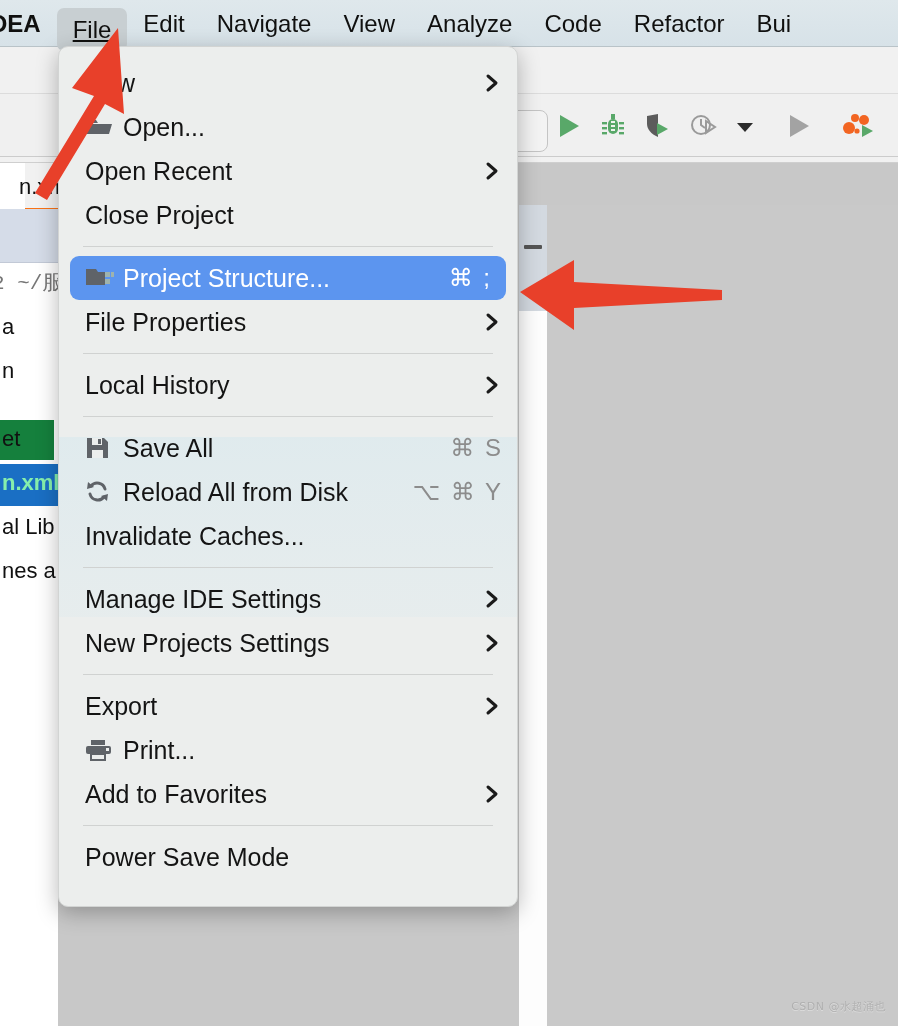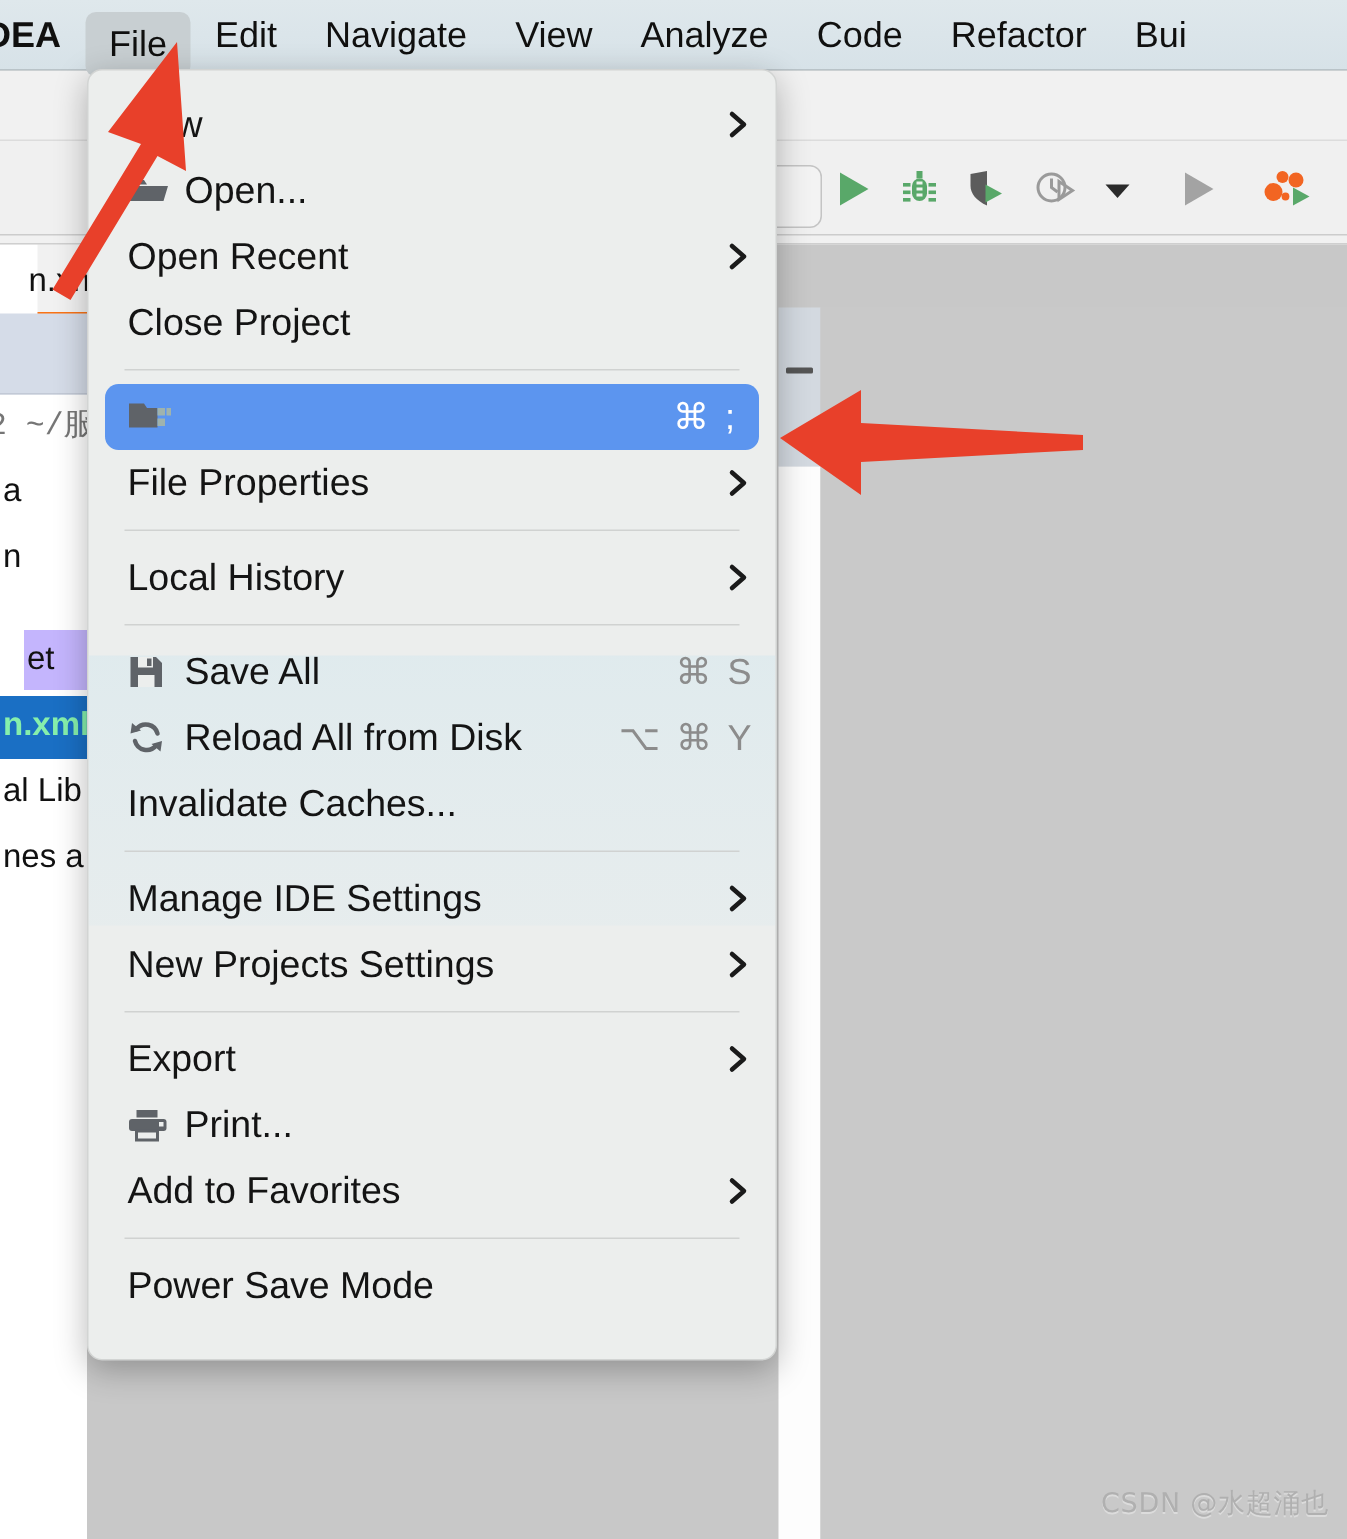--- a/index.html
+++ b/index.html
@@ -20,21 +20,21 @@
     border-bottom:1px solid #b9c3c8;
     display:flex;align-items:center;
     box-sizing:border-box;
   }
   .mb-item{
     font-size:24px;color:#10100f;padding:0 16px;height:47px;line-height:47px;
     white-space:nowrap;
   }
   .mb-item.app{font-weight:bold;padding-left:0;margin-left:-10px;}
   .mb-item.active{
-    background:#c8cfd2;border-radius:7px;height:43px;line-height:43px;margin-top:12px;
+    background:#c8cfd2;border-radius:7px;height:43px;line-height:43px;margin-top:12px;text-decoration:underline;
   }
 
   
   .toolbar{
     position:absolute;left:0;top:47px;width:898px;height:115px;
     background:#f1f1f1;
     border-bottom:1px solid #cfcfcf;
   }
   .toolbar-inner{
     position:absolute;left:0;top:46px;width:898px;height:62px;
@@ -48,32 +48,32 @@
     border:1px solid #c4c4c4;border-radius:8px;background:#f3f3f3;
   }
 
   
   .left-sliver{position:absolute;left:0;top:162px;width:58px;bottom:0;background:#fff;overflow:hidden;}
   .ls-tabrow{position:absolute;left:0;top:0;width:58px;height:46px;background:#f1f1f1;border-bottom:5px solid #f97316;margin-left:25px;}
   .ls-tab-text{position:absolute;left:-6px;top:12px;font-size:22px;color:#111;white-space:nowrap;}
   .ls-bluebar{position:absolute;left:0;top:47px;width:58px;height:53px;background:#d5dce8;border-bottom:1px solid #c2c9d6;}
   .ls-path{position:absolute;left:-8px;top:106px;font-size:21px;color:#767676;white-space:nowrap;font-family:"Liberation Mono","DejaVu Sans Mono",monospace;}
   .ls-row{position:absolute;left:2px;font-size:22px;color:#111;white-space:nowrap;}
-  .ls-hl-yellow{position:absolute;left:16px;width:54px;background:#c4b5fd;}
+  .ls-hl-yellow{position:absolute;left:0;width:54px;background:#15803d;}
   .ls-hl-blue{position:absolute;left:0;width:58px;background:#1a6fc4;}
   .ls-hl-blue span{color:#86efac;font-weight:bold;}
 
   
   .right-grey{position:absolute;left:547px;top:205px;right:0;bottom:0;background:#c9c9c9;}
   .grey-gap{position:absolute;left:519px;top:205px;width:28px;height:106px;background:#d3d9e0;border-bottom:1px solid #c0c6cd;}
   .grey-gap .dash{position:absolute;left:5px;top:40px;width:18px;height:4px;background:#555;border-radius:1px;}
   .white-strip{position:absolute;left:519px;top:311px;width:28px;bottom:0;background:#fdfdfd;}
 
   .watermark{
-    position:absolute;right:12px;bottom:12px;font-size:18px;color:#b0b0b0;
+    position:absolute;right:12px;bottom:12px;font-size:11px;color:#b0b0b0;
     letter-spacing:.5px;text-shadow:0 1px 0 #dcdcdc;
     font-family:"DejaVu Sans",sans-serif;
   }
 
   
   .menu{
     position:absolute;left:58px;top:46px;width:460px;height:861px;
     background:#eceeed;
     border-radius:10px;
     border:1px solid #d2d4d3;
@@ -258,20 +258,21 @@
 
   <div class="mrow hasicon sel">
     <span class="ico">
       <svg width="30" height="24" viewBox="0 0 30 24">
         <path d="M1,3 L11,3 L13,6 L20,6 L20,19 L1,19 Z" fill="#5f6368"></path>
         <rect x="20" y="6" width="5" height="5" fill="#9fb3ad"></rect>
         <rect x="20" y="13" width="5" height="5" fill="#9fb3ad"></rect>
         <rect x="26" y="6" width="3" height="5" fill="#9fb3ad"></rect>
       </svg>
     </span>
+    <span class="lbl">Project Structure...</span>
     <span class="acc">⌘ ;</span>
   </div>
 
   <div class="mrow noicon">
     <span class="lbl">File Properties</span>
     <span class="chev">
       <svg width="22" height="22" viewBox="0 0 22 22">
           <path d="M7 4 L15 11 L7 18" stroke="#1a1a1a" stroke-width="3" fill="none" stroke-linecap="round" stroke-linejoin="round"></path>
         </svg>
     </span>

